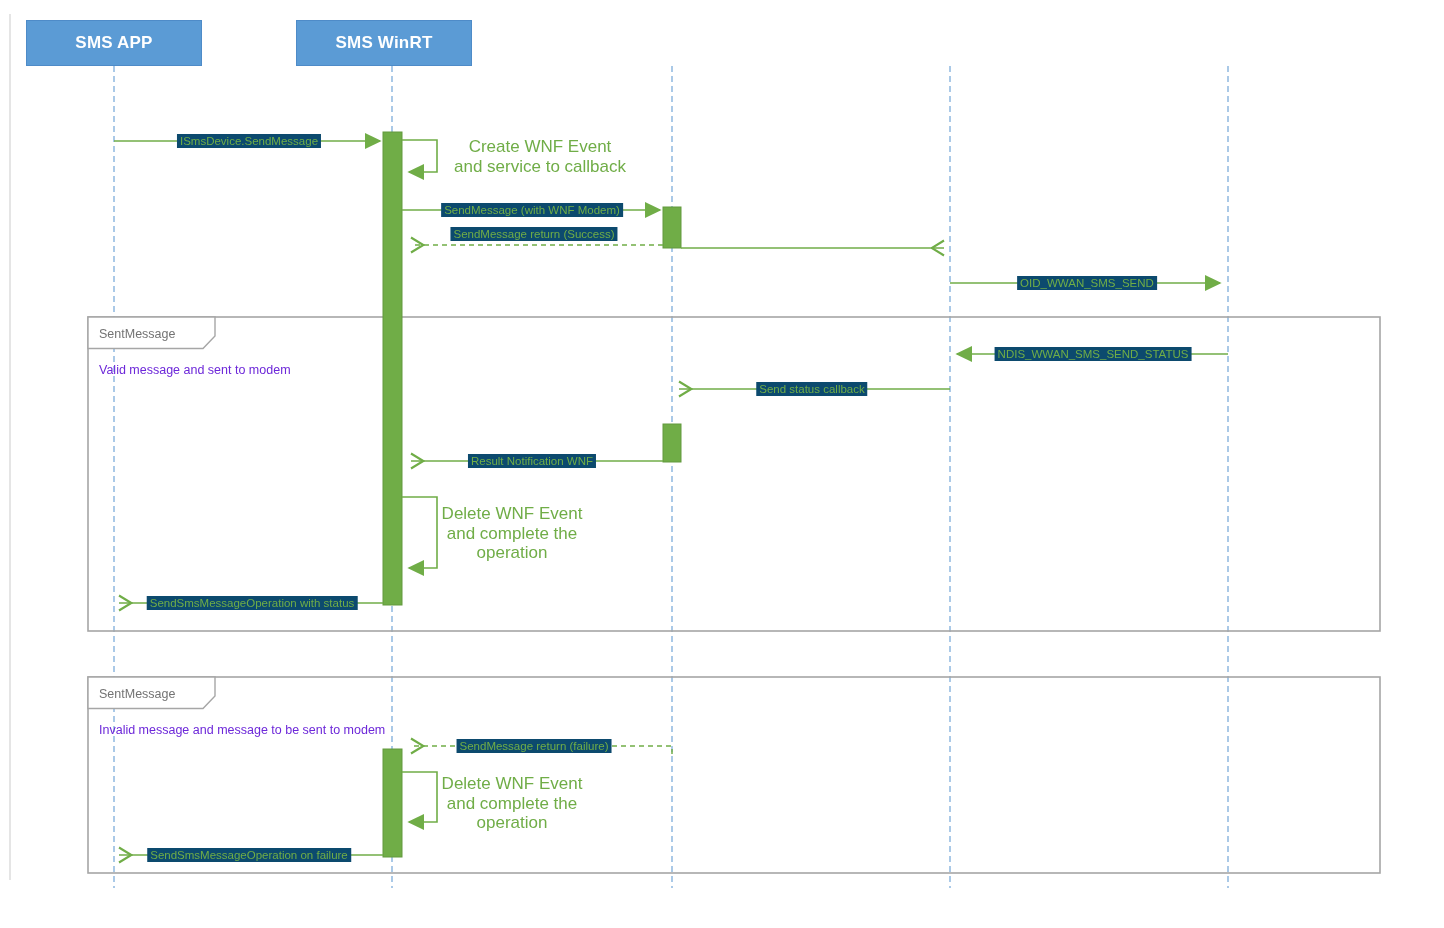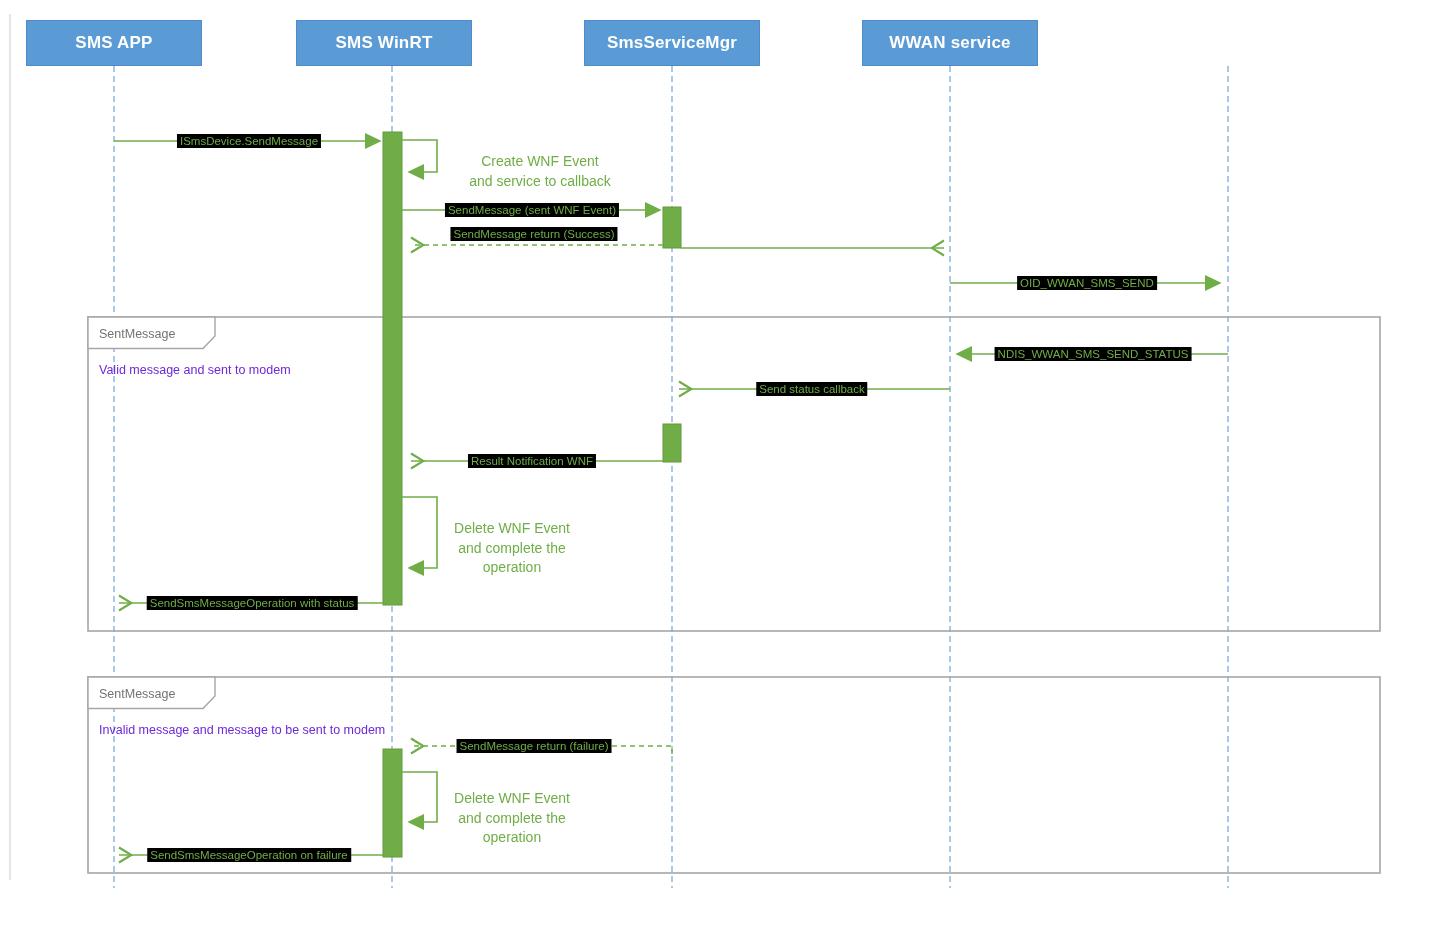--- a/index.html
+++ b/index.html
@@ -12,27 +12,27 @@
   .participant{
     position:absolute;top:20px;height:46px;width:176px;
     background:#5B9BD5;border:1px solid #4e8bc8;box-sizing:border-box;
     color:#ffffff;font-weight:bold;font-size:17px;
     display:flex;align-items:center;justify-content:center;
     z-index:2;letter-spacing:.2px;
   }
   
   .msg{
     position:absolute;transform:translate(-50%,-50%);
-    white-space:nowrap;background:#000000;padding:0 3px;
+    white-space:nowrap;background:#0c4a6e;padding:0 3px;
     color:#70AD47;font-size:11.5px;z-index:3;line-height:14px;
   }
   
   .selfnote{
-    position:absolute;color:#70AD47;font-size:14px;line-height:19.5px;
-    text-align:center;z-index:3;width:200px;margin-top:15px;
+    position:absolute;color:#70AD47;font-size:17px;line-height:19.5px;
+    text-align:center;z-index:3;width:200px;
   }
   .framelabel{
     position:absolute;color:#737373;font-size:12.5px;z-index:3;white-space:nowrap;
   }
   .condition{
     position:absolute;color:#6d28d9;font-size:12.5px;z-index:3;white-space:nowrap;
   }
 </style>
 </head>
 <body>
@@ -92,31 +92,29 @@
 
     <path d="M672,754 V746 H411" fill="none" stroke="#70AD47" stroke-width="1.5" stroke-dasharray="5 4" marker-end="url(#mo)"></path>
 
     <path d="M402,772 H437 V822 H409" fill="none" stroke="#70AD47" stroke-width="1.6" marker-end="url(#mf)"></path>
 
     <line x1="383" y1="855" x2="119" y2="855" stroke="#70AD47" stroke-width="1.5" marker-end="url(#mo)"></line>
   </svg>
 
   <div class="participant" style="left:26px">SMS APP</div>
   <div class="participant" style="left:296px">SMS WinRT</div>
-  <div class="participant" style="left:584px">SmsServiceMgr</div>
-  <div class="participant" style="left:862px">WWAN service</div>
 
   <span class="framelabel" style="left:99px;top:327px">SentMessage</span>
   <span class="condition" style="left:99px;top:363px">Valid message and sent to modem</span>
 
   <span class="framelabel" style="left:99px;top:687px">SentMessage</span>
   <span class="condition" style="left:99px;top:723px">Invalid message and message to be sent to modem</span>
 
   <span class="msg" style="left:249px;top:141px">ISmsDevice.SendMessage</span>
-  <span class="msg" style="left:532px;top:210px">SendMessage (sent WNF Event)</span>
+  <span class="msg" style="left:532px;top:210px">SendMessage (with WNF Modem)</span>
   <span class="msg" style="left:534px;top:234px">SendMessage return (Success)</span>
   <span class="msg" style="left:1087px;top:283px">OID_WWAN_SMS_SEND</span>
   <span class="msg" style="left:1093px;top:354px">NDIS_WWAN_SMS_SEND_STATUS</span>
   <span class="msg" style="left:812px;top:389px">Send status callback</span>
   <span class="msg" style="left:532px;top:461px">Result Notification WNF</span>
   <span class="msg" style="left:252px;top:603px">SendSmsMessageOperation with status</span>
   <span class="msg" style="left:534px;top:746px">SendMessage return (failure)</span>
   <span class="msg" style="left:249px;top:855px">SendSmsMessageOperation on failure</span>
 
   <div class="selfnote" style="left:440px;top:137px">

